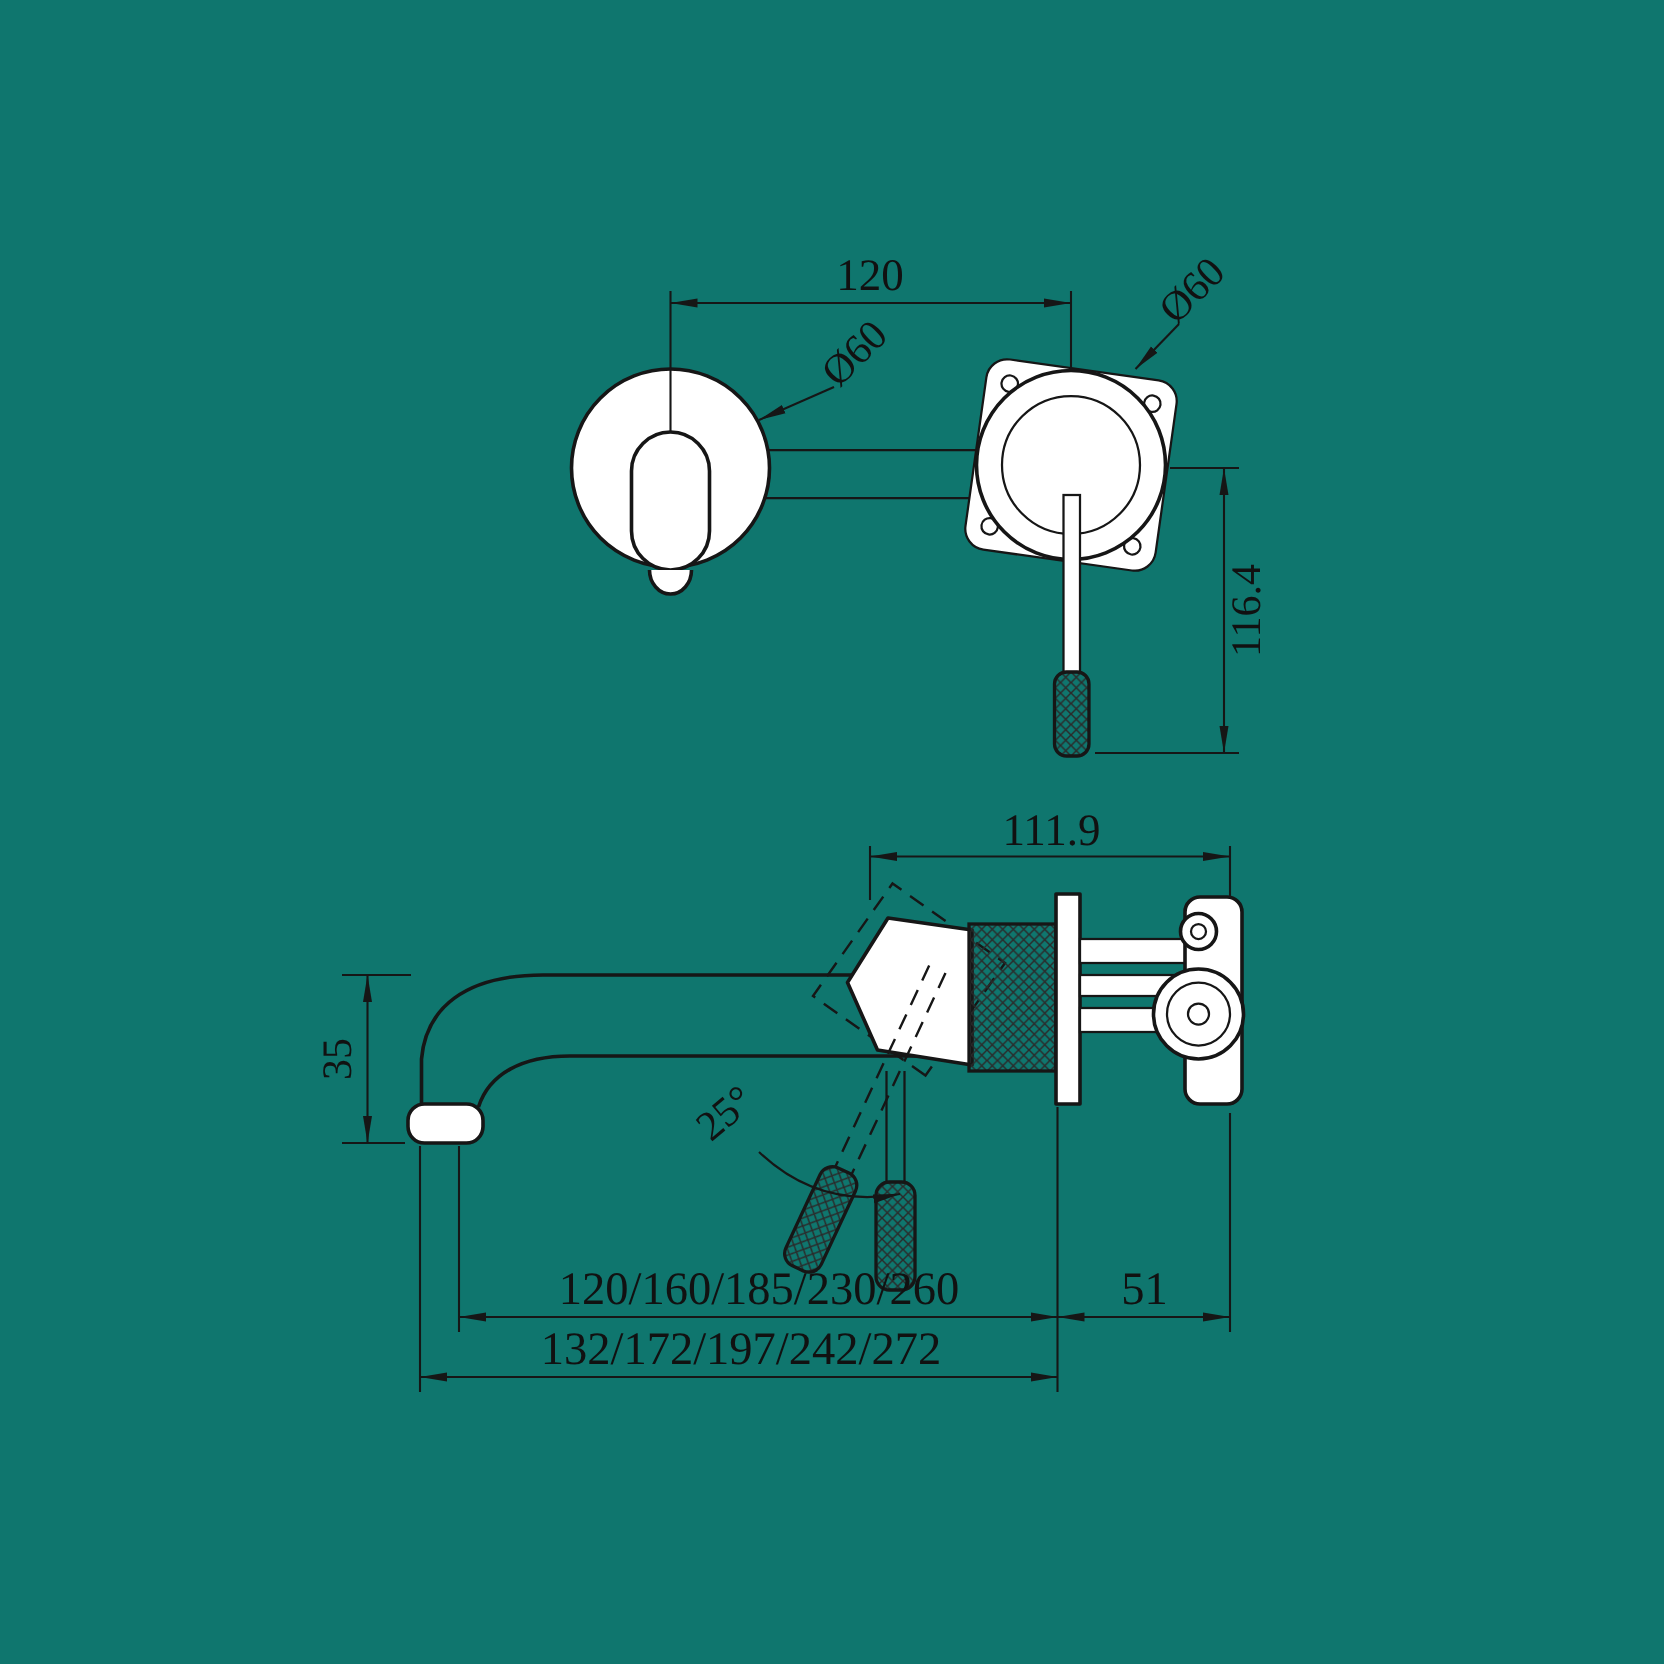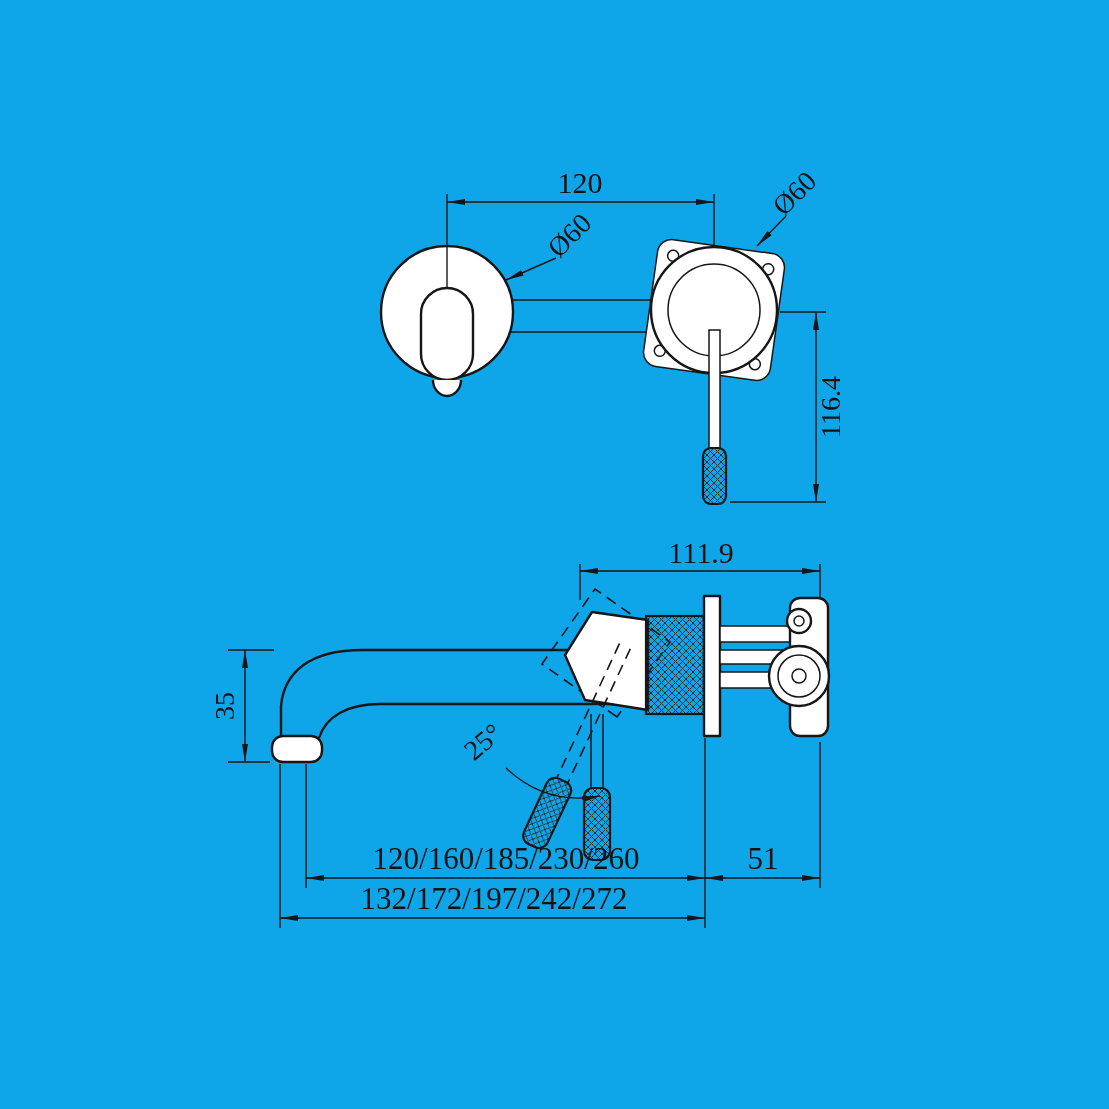--- a/index.html
+++ b/index.html
@@ -1,16 +1,16 @@
 <!DOCTYPE html>
 <html><head>
 <meta charset="utf-8">
 <style>
   html,body{margin:0;padding:0;background:#fff;}
-  .stage{position:relative;width:1109px;height:1109px;background:#0ea5e9;overflow:hidden;
+  .stage{position:relative;width:1109px;height:1109px;background:#0f766e;overflow:hidden;
          font-family:"Liberation Serif", serif;}
   svg{display:block;}
   .ln   {stroke:#161616;stroke-width:2.4;fill:none;stroke-linejoin:round;}
   .lnf  {stroke:#161616;stroke-width:2.4;fill:#ffffff;stroke-linejoin:round;}
   .thin {stroke:#161616;stroke-width:1.5;fill:none;}
   .thinf{stroke:#161616;stroke-width:1.5;fill:#ffffff;}
   .dash {stroke:#161616;stroke-width:1.6;fill:none;stroke-dasharray:11 7;}
   .dim  {stroke:#161616;stroke-width:1.4;fill:none;}
   .knurl{stroke:#161616;stroke-width:2.2;fill:url(#knurl);}
   text  {fill:#111;}

